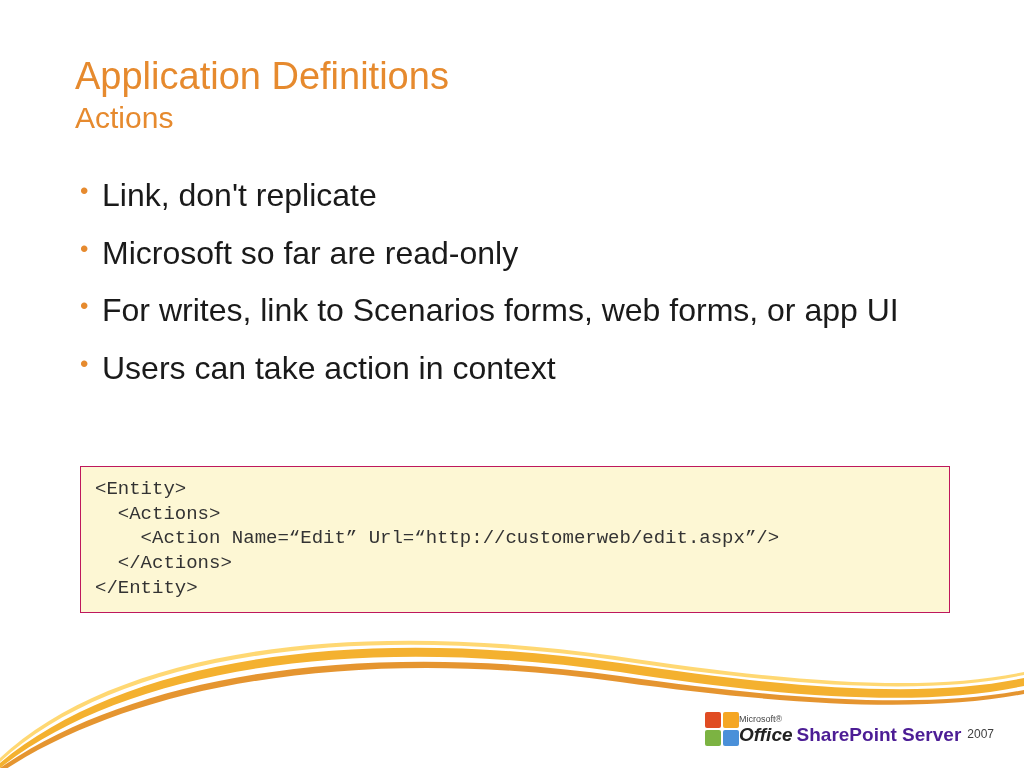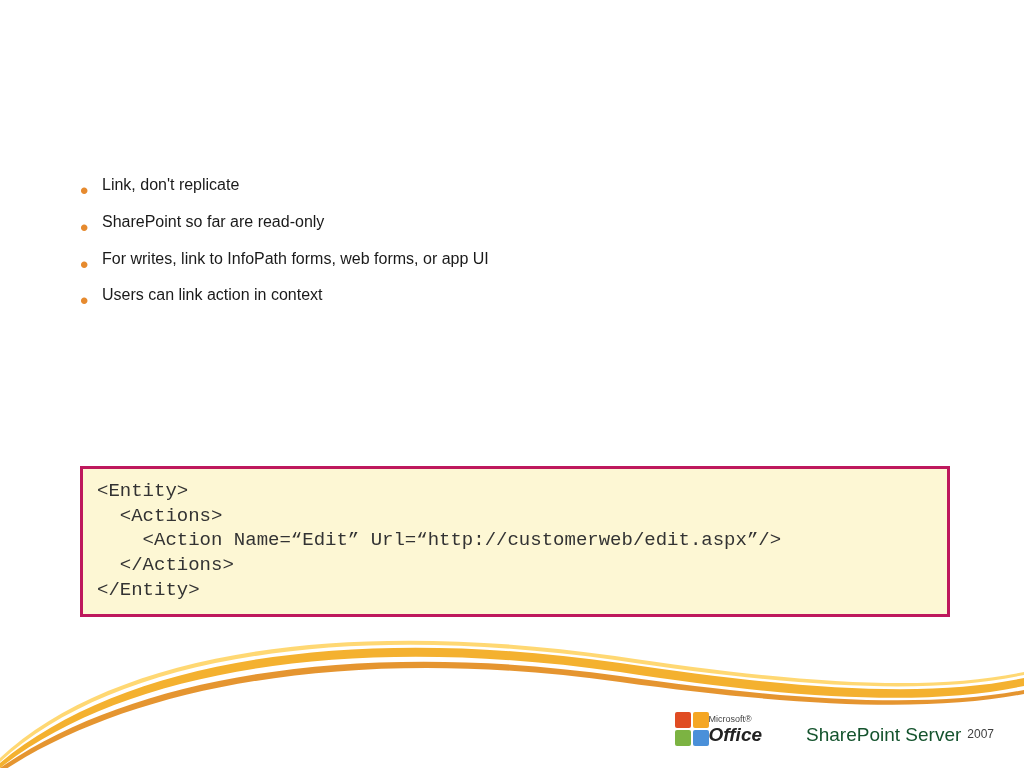--- a/index.html
+++ b/index.html
@@ -31,40 +31,40 @@
     .bullets {
       position: absolute;
       left: 80px;
       top: 175px;
       width: 880px;
     }
     .bullets li {
       list-style: none;
       position: relative;
       padding-left: 22px;
-      font-size: 16px;
+      font-size: 32px;
       color: #1a1a1a;
       line-height: 1.3;
       margin-bottom: 16px;
     }
     .bullets li::before {
       content: "•";
       position: absolute;
       left: 0;
       top: 0;
       color: #e68a2e;
       font-size: 24px;
       line-height: 1.3;
     }
     .code-box {
       position: absolute;
       left: 80px;
       top: 466px;
       width: 870px;
-      border: 3px solid #be185d;
+      border: 1px solid #be185d;
       background: #fdf7d4;
       padding: 10px 14px 12px 14px;
     }
     .code-box pre {
       font-family: Consolas, "Courier New", monospace;
       font-size: 19px;
       color: #333;
       line-height: 1.3;
       white-space: pre;
     }
@@ -93,34 +93,38 @@
     }
     .sq { border-radius: 2px; }
     .sq.a { background: #e04c23; }
     .sq.b { background: #f5a623; }
     .sq.c { background: #7cb342; }
     .sq.d { background: #4a90d9; }
     .brand-text { line-height: 1; }
     .brand-ms { font-size: 9px; color: #444; display:block; margin-bottom:1px;}
     .brand-main { display:flex; align-items:center; gap:4px;}
     .brand-office { font-size: 19px; font-weight: 700; color: #222; font-style: italic;}
-    .brand-sps { font-size: 19px; font-weight: 400; color: #14532d; margin-left: 40px; }
+    .brand-sps { font-size: 19px; font-weight: 700; color: #4c1d95; }
     .brand-year { font-size: 12px; color: #404040; margin-left: 2px;}
   </style>
 </head>
 <body>
 
 <div class="slide">
 
+  <div class="title-block">
+    <div class="title-main">Application Definitions</div>
+    <div class="title-sub">Actions</div>
+  </div>
 
   <ul class="bullets">
     <li>Link, don't replicate</li>
-    <li>SharePoint so far are read-only</li>
-    <li>For writes, link to InfoPath forms, web forms, or app UI</li>
-    <li>Users can link action in context</li>
+    <li>Microsoft so far are read-only</li>
+    <li>For writes, link to Scenarios forms, web forms, or app UI</li>
+    <li>Users can take action in context</li>
   </ul>
 
   <div class="code-box">
     <pre>&lt;Entity&gt;
   &lt;Actions&gt;
     &lt;Action Name=“Edit” Url=“http://customerweb/edit.aspx”/&gt;
   &lt;/Actions&gt;
 &lt;/Entity&gt;</pre>
   </div>
 

